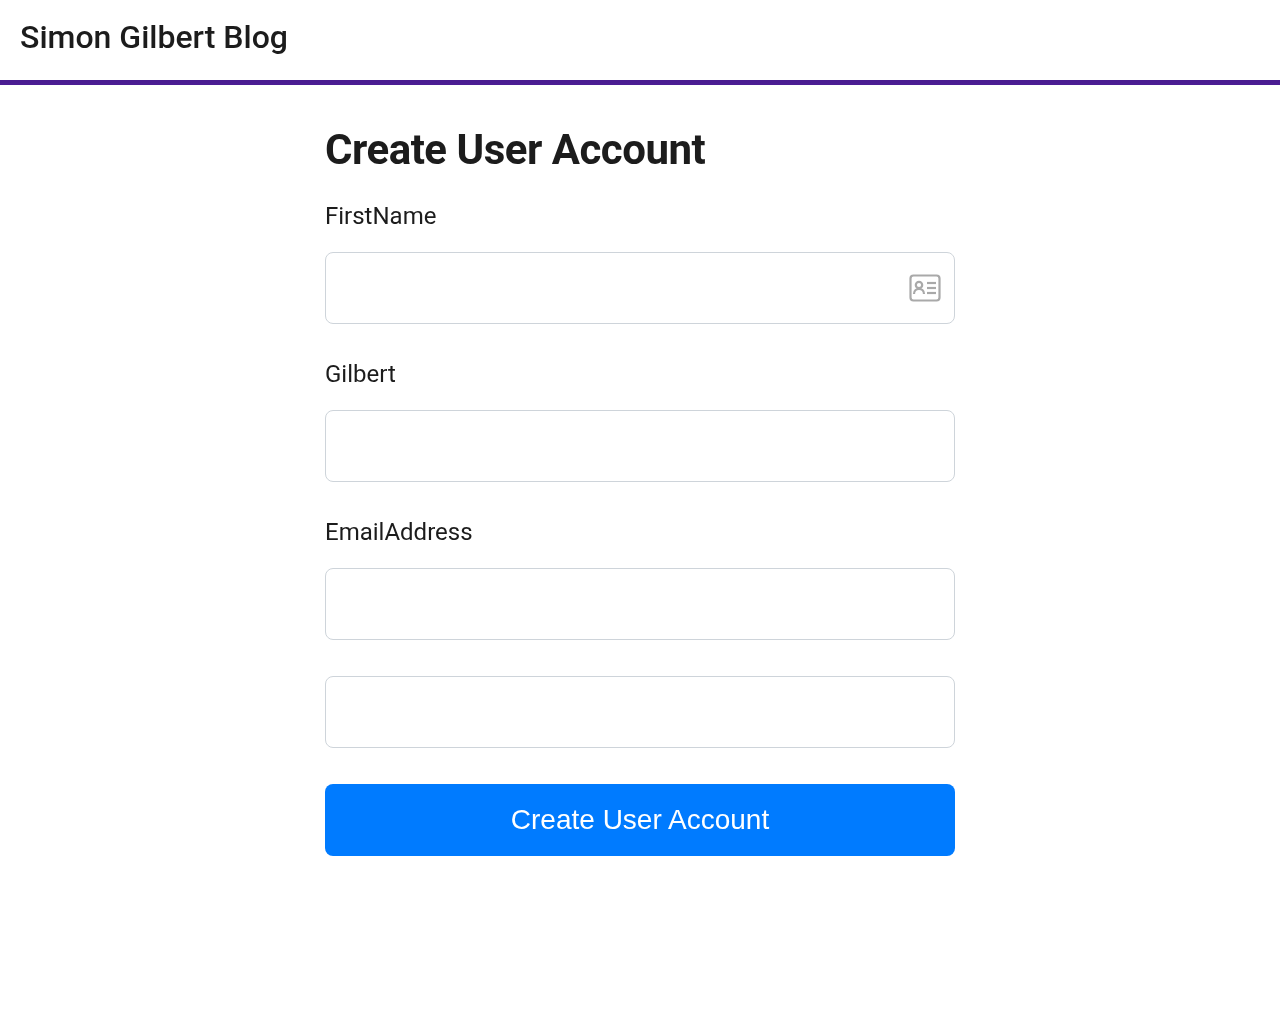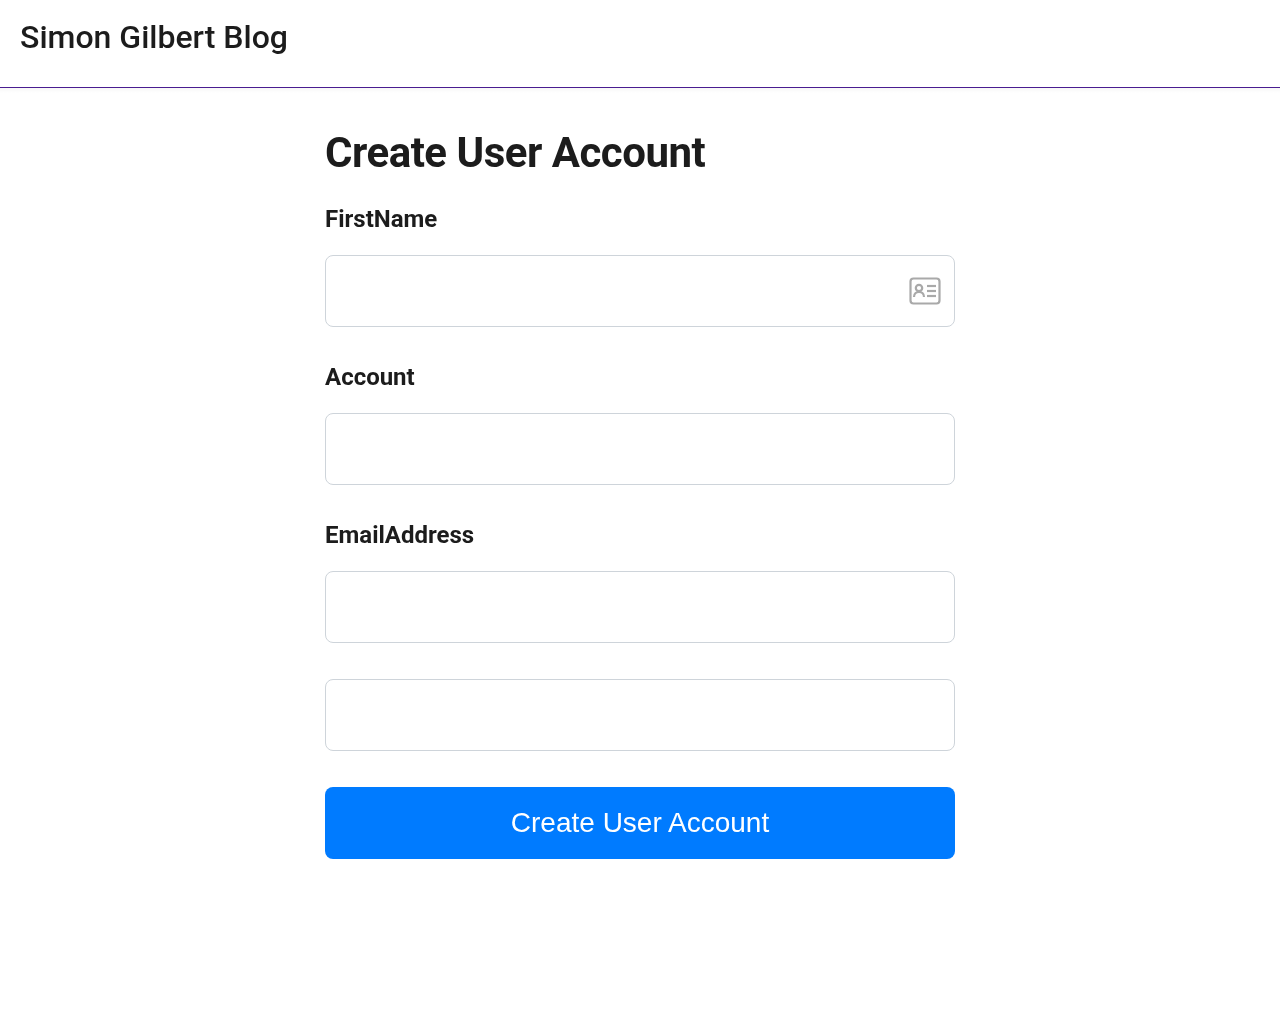--- a/index.html
+++ b/index.html
@@ -6,22 +6,22 @@
       box-sizing: border-box;
       margin: 0;
       padding: 0;
     }
     body {
       font-family: -apple-system, BlinkMacSystemFont, "Segoe UI", Roboto, "Helvetica Neue", Arial, sans-serif;
       background: #ffffff;
       color: #1c1c1c;
     }
     .header {
-      padding: 18px 20px 31px 20px;
-      border-bottom: 1px solid #4c1d95;
+      padding: 18px 20px 24px 20px;
+      border-bottom: 5px solid #4c1d95;
       background: #ffffff;
       position: relative;
     }
     .header::after {
       content: "";
       position: absolute;
       left: 0;
       right: 0;
       bottom: -6px;
       height: 6px;
@@ -43,21 +43,21 @@
       color: #1c1c1c;
       margin-bottom: 28px;
       letter-spacing: -0.5px;
     }
     .form-group {
       margin-bottom: 36px;
     }
     .form-label {
       display: block;
       font-size: 24px;
-      font-weight: 700;
+      font-weight: 400;
       color: #1c1c1c;
       margin-bottom: 22px;
     }
     .input-wrapper {
       position: relative;
     }
     .form-input {
       width: 100%;
       height: 72px;
       font-size: 20px;
@@ -110,21 +110,21 @@
             <path d="M5 20 C5 16.5 7.5 15 10 15 C12.5 15 15 16.5 15 20"></path>
             <line x1="18" y1="9" x2="27" y2="9"></line>
             <line x1="18" y1="14" x2="27" y2="14"></line>
             <line x1="18" y1="19" x2="27" y2="19"></line>
           </svg>
         </span>
       </div>
     </div>
 
     <div class="form-group">
-      <label class="form-label">Account</label>
+      <label class="form-label">Gilbert</label>
       <input type="text" class="form-input" value="" style="">
     </div>
 
     <div class="form-group">
       <label class="form-label">EmailAddress</label>
       <input type="text" class="form-input" value="" style="">
     </div>
 
     <div class="form-group">
       <input type="text" class="form-input" value="" style="">

